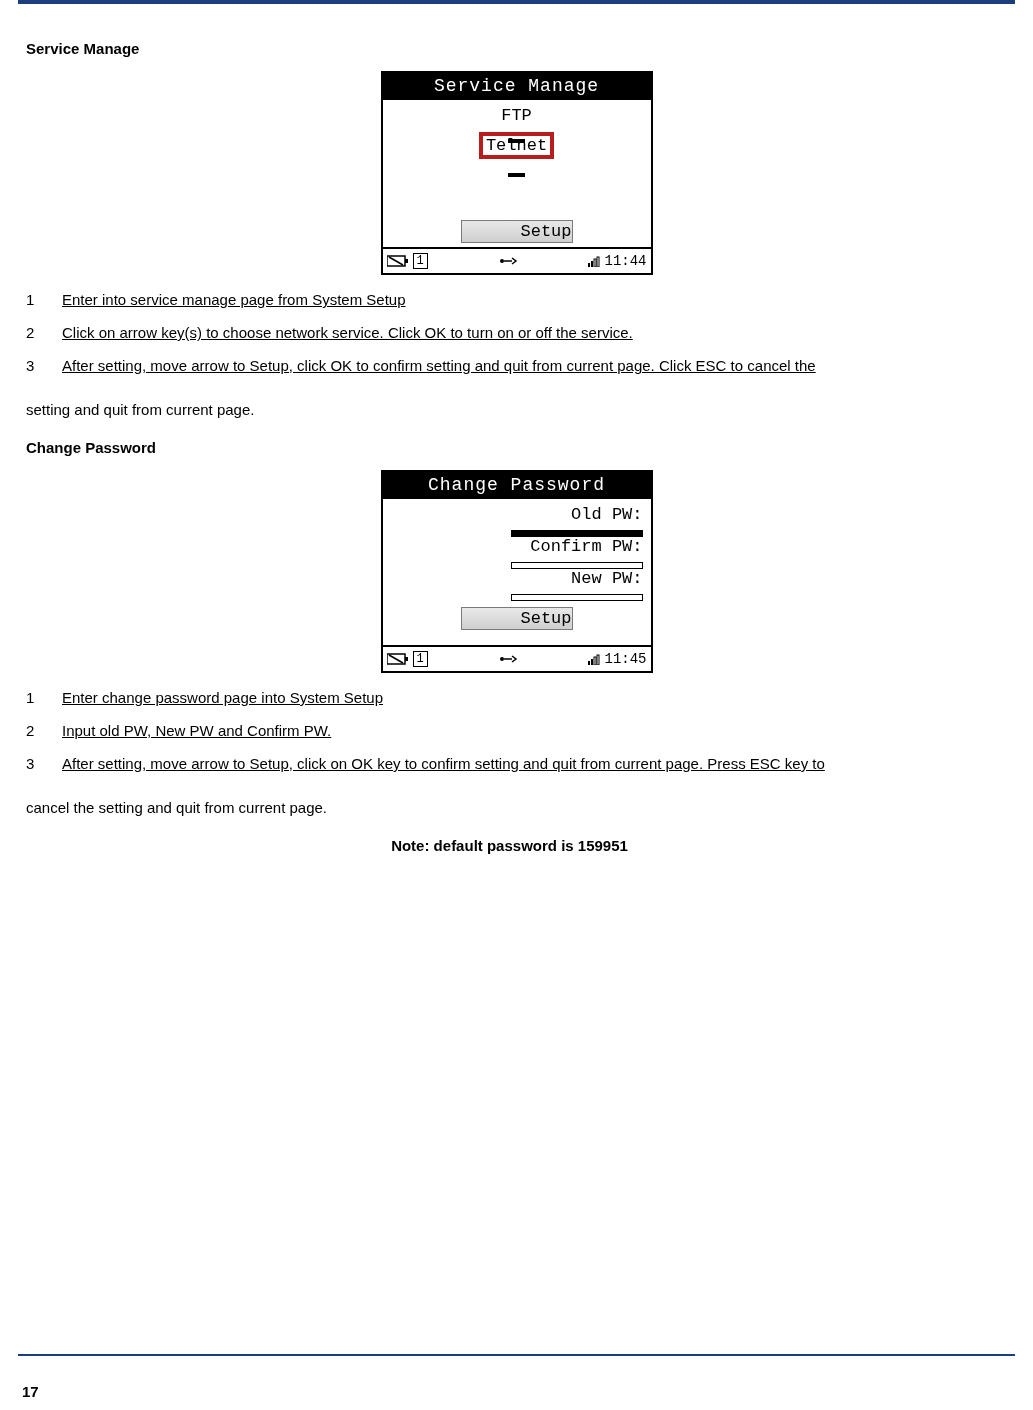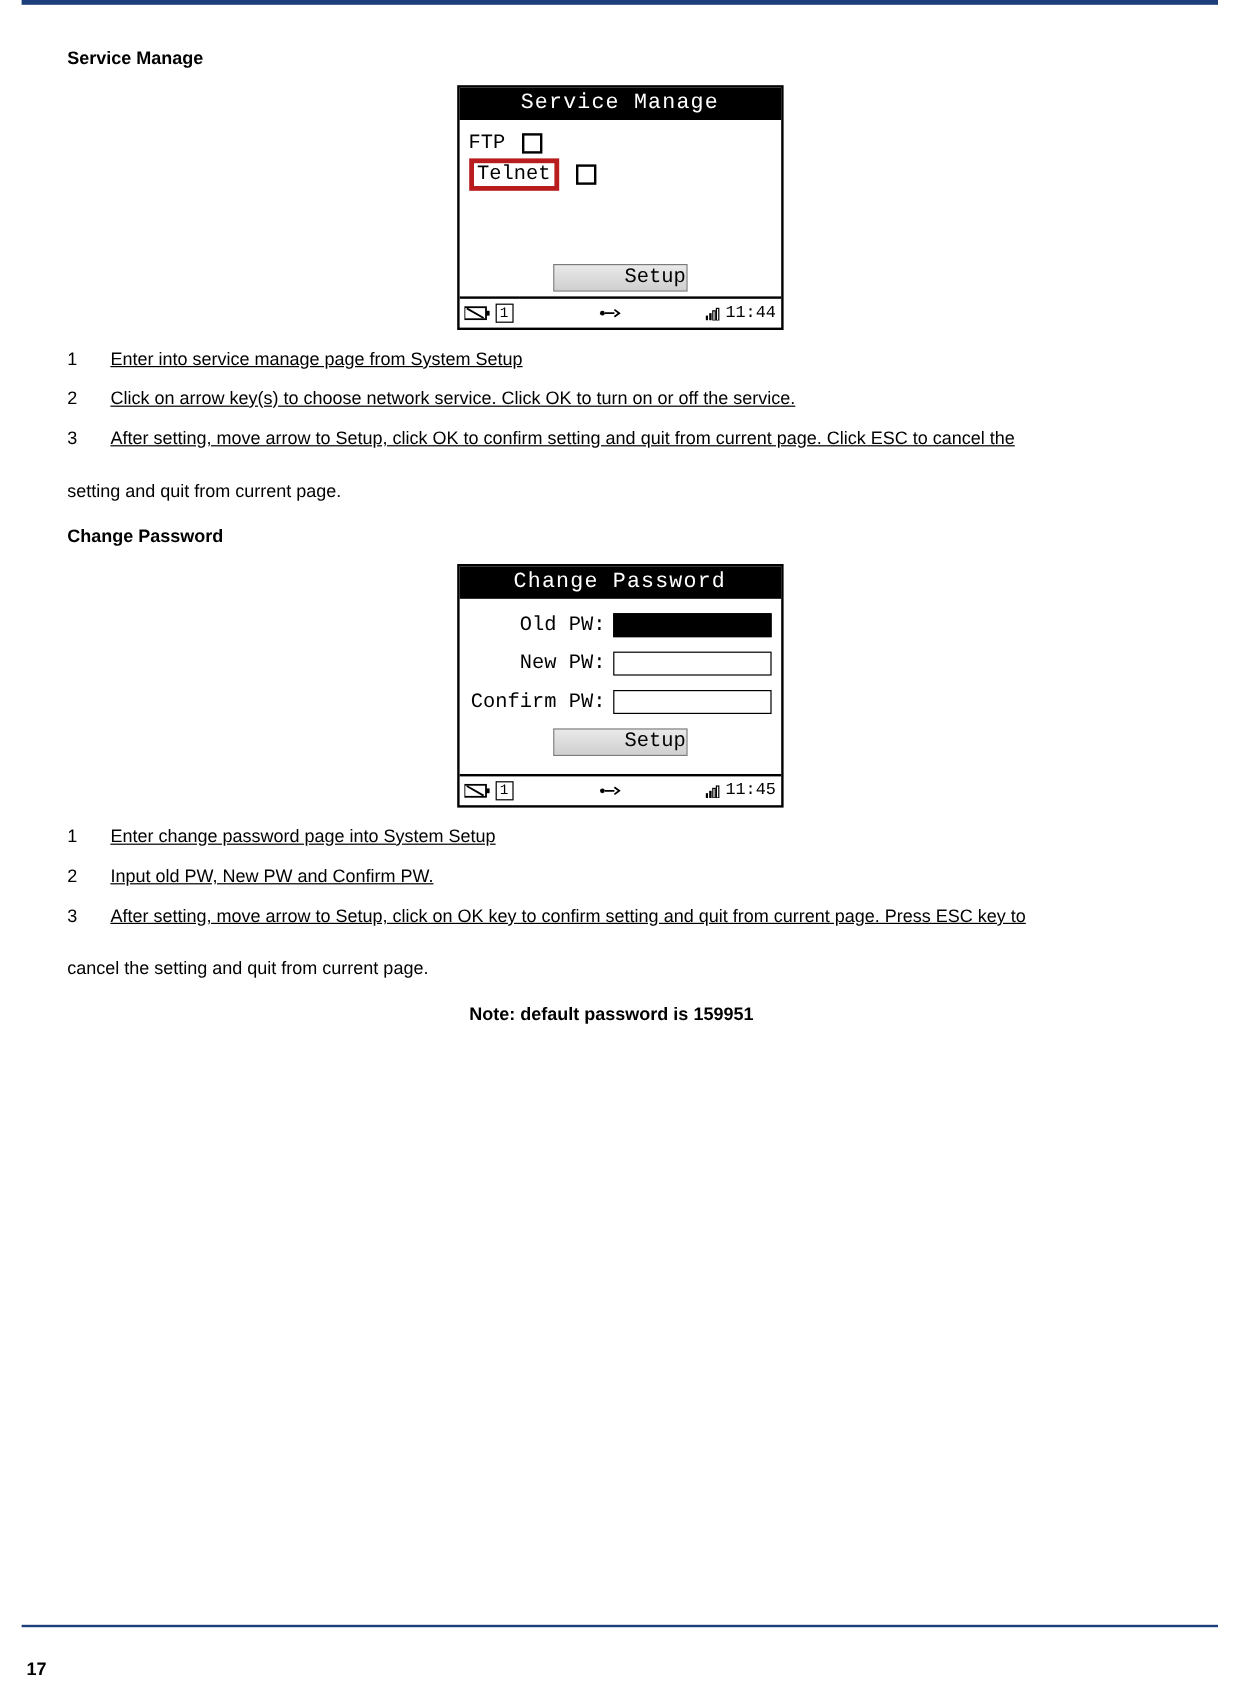--- a/index.html
+++ b/index.html
@@ -1,40 +1,40 @@
 <!DOCTYPE html>
 <html><head>
 <meta charset="utf-8">
 <style>
   html,body{margin:0;padding:0;background:#fff;}
   body{font-family:Arial,Helvetica,sans-serif;font-size:15px;color:#000;width:1033px;}
   .top-hr{height:4px;background:#1c3f7c;margin:0 18px 36px;}
   .bottom-hr{height:2px;background:#1c3f7c;margin:0 18px 18px;position:absolute;left:0;right:0;bottom:36px;}
   .page{position:relative;min-height:1410px;}
-  .content{padding:0 56px;}
+  .content{padding:0 26px;}
   .heading{font-weight:bold;margin:0 0 14px 0;}
   .ol{margin:6px 0 18px 0;padding:0;}
   .ol .li{display:flex;gap:22px;margin:3px 0;line-height:2.0;}
   .ol .num{flex:0 0 14px;}
   .ol .txt{flex:1;text-align:justify;text-decoration:underline;}
   .trail{margin:-4px 0 14px 0;line-height:2.0;}
   .note{font-weight:bold;margin:6px 0 0 -14px;text-align:center;}
   .page-num{position:absolute;left:22px;bottom:10px;font-weight:bold;font-size:15px;}
 
   
   .lcd-wrap{display:flex;justify-content:center;margin:6px 0 10px;}
   .lcd{width:268px;border:2px solid #000;background:#fff;font-family:"Courier New",monospace;color:#000;}
   .lcd .lcd-title{background:#000;color:#fff;text-align:center;padding:3px 0 4px;font-size:18px;letter-spacing:1px;}
   .lcd .lcd-body{min-height:136px;padding:6px 8px 4px;position:relative;}
-  .lcd .row{display:flex;align-items:center;height:26px;gap:14px;}
+  .lcd .row{display:flex;align-items:center;height:26px;gap:14px;flex-direction:column;}
   .lcd .row .lbl{font-size:17px;}
   .lcd .row.selected .lbl{border:4px solid #b91c1c;padding:0 3px;font-family:Liberation Mono, monospace;}
   .lcd .chk{width:17px;height:17px;border:2px solid #000;box-sizing:border-box;}
   .lcd .btn-setup{display:block;margin:62px auto 0;width:110px;text-align:right;border:1px solid #7a7a7a;background:linear-gradient(#e9e9e9,#cfcfcf);font-size:17px;padding:1px 0;}
-  .lcd.pw .row{justify-content:flex-end;gap:6px;height:32px;}
+  .lcd.pw .row{justify-content:flex-end;gap:6px;height:32px;align-items:flex-end;}
   .lcd.pw .lbl{font-size:17px;}
   .lcd.pw .field{width:132px;height:20px;border:1px solid #000;box-sizing:border-box;}
   .lcd.pw .field.filled{background:#000;}
   .lcd.pw .btn-setup{margin-top:6px;}
   .lcd .status{border-top:2px solid #000;display:flex;align-items:center;height:24px;padding:0 4px;font-size:14px;justify-content:space-between;}
   .lcd .status .left,.lcd .status .center,.lcd .status .right{display:flex;align-items:center;gap:4px;}
   .lcd .status svg{display:block;}
 </style>
 </head>
 <body>
@@ -116,25 +116,25 @@
     <div class="lcd-wrap">
       <div class="lcd pw">
         <div class="lcd-title">Change Password</div>
         <div class="lcd-body">
           <div id="pw-rows">
               <div class="row">
                 <span class="lbl">Old PW:</span>
                 <span class="field filled"></span>
               </div>
               <div class="row">
-                <span class="lbl">New PW:</span>
+                <span class="lbl">Confirm PW:</span>
                 <span class="field"></span>
               </div>
               <div class="row">
-                <span class="lbl">Confirm PW:</span>
+                <span class="lbl">New PW:</span>
                 <span class="field"></span>
               </div>
             </div>
           <div class="btn-setup">Setup</div>
         </div>
         <div class="status">
           <span class="left">
             <span>
               <svg width="22" height="12" viewBox="0 0 22 12">
                   <rect x="0" y="1" width="18" height="10" fill="none" stroke="#000" stroke-width="1.5"></rect>

